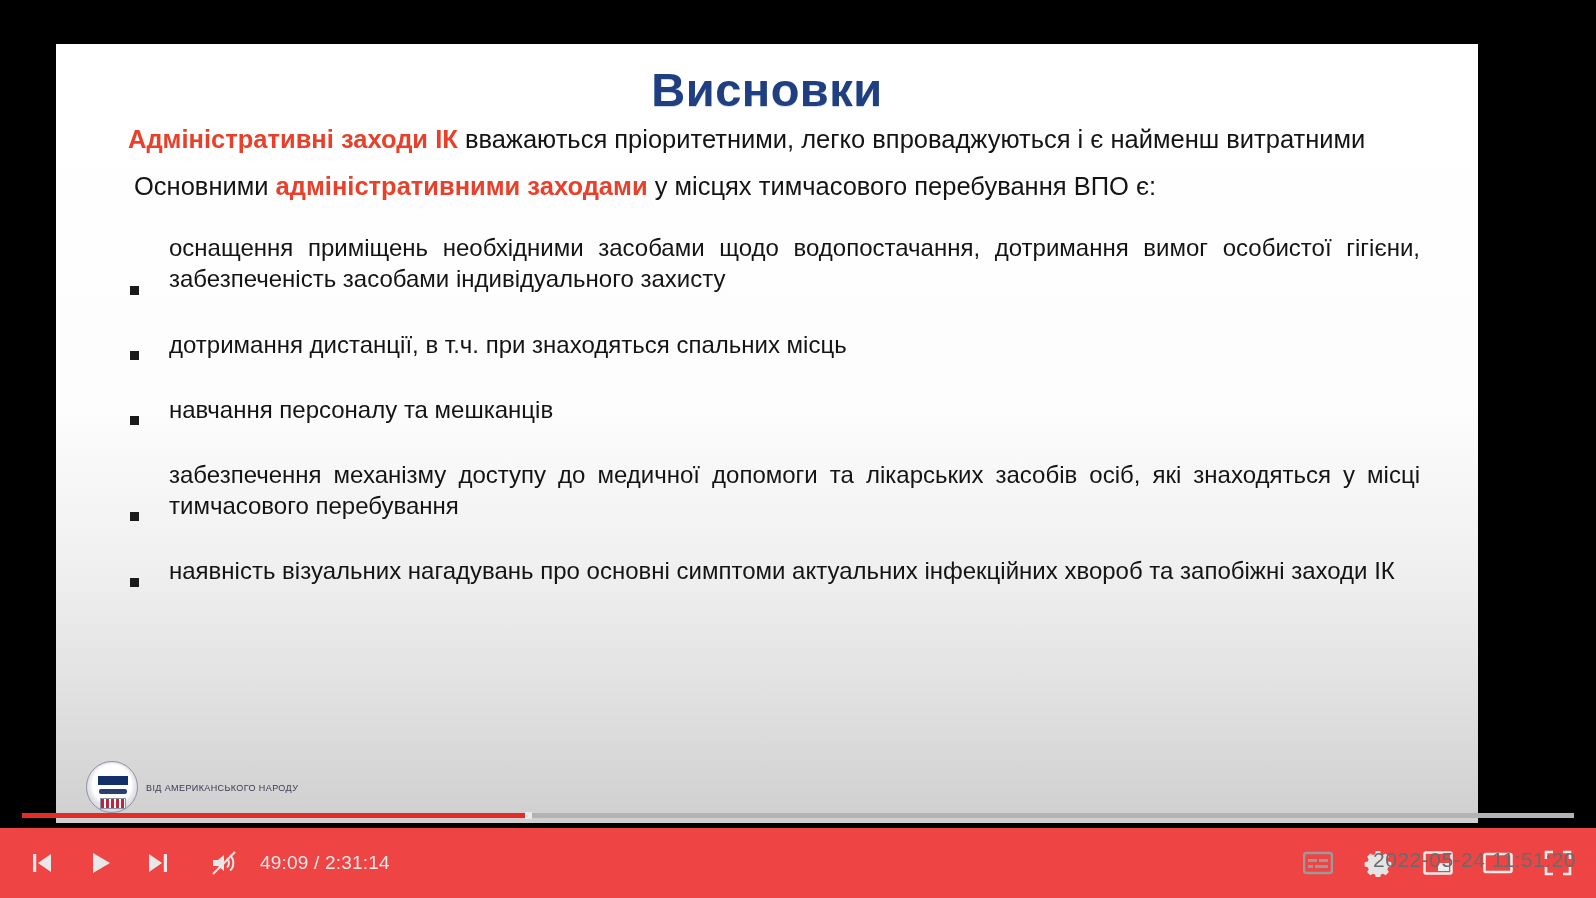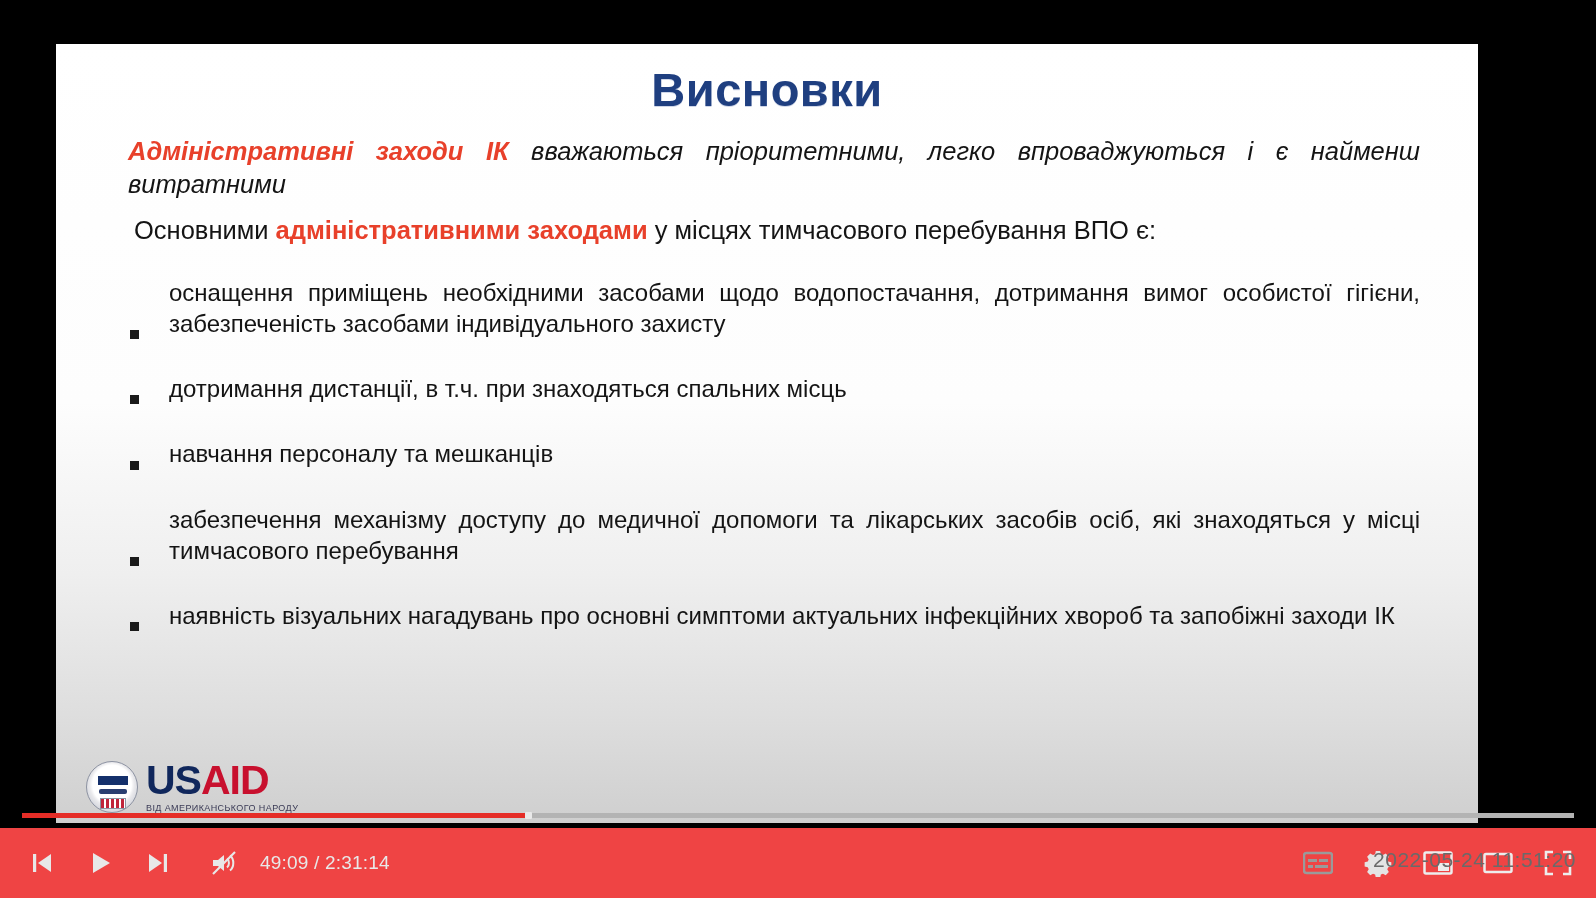--- a/index.html
+++ b/index.html
@@ -40,22 +40,21 @@
   }
 
   .intro {
     color: #141414;
     font-size: 25.5px;
     line-height: 1.28;
     text-align: justify;
     font-weight: 500;
   }
   #intro-1 {
-    margin: 18px 58px 0 72px;
-    font-style: italic;
+    margin: 6px 58px 0 72px;
   }
   #intro-2 {
     margin: 14px 58px 0 78px;
     text-align: left;
   }
   .red { color: #e8402a; font-weight: 600; }
 
   #bullets {
     margin: 30px 58px 0 72px;
   }
@@ -269,23 +268,20 @@
 
     <div id="slide-footer">
 
       <div id="usaid-logo">
         <div id="usaid-seal">
           <div class="seal-inner"></div>
           <div class="seal-bar"></div>
           <div class="seal-stripes"></div>
         </div>
         <div id="usaid-wordmark">
-          <div id="usaid-word">
-            <span class="us">US</span><span class="aid">AID</span>
-          </div>
           <div id="usaid-tag">ВІД АМЕРИКАНСЬКОГО НАРОДУ</div>
         </div>
       </div>
 
     </div>
   </div>
 
   <svg id="green-mark" viewBox="0 0 34 22">
     <path d="M0 22 C6 6, 14 2, 17 0 C20 2, 28 6, 34 22 Z" fill="#3f9b36"></path>
     <path d="M15 22 C15 12, 16 6, 17 2 C18 6, 19 12, 19 22 Z" fill="#2d7a28"></path>

